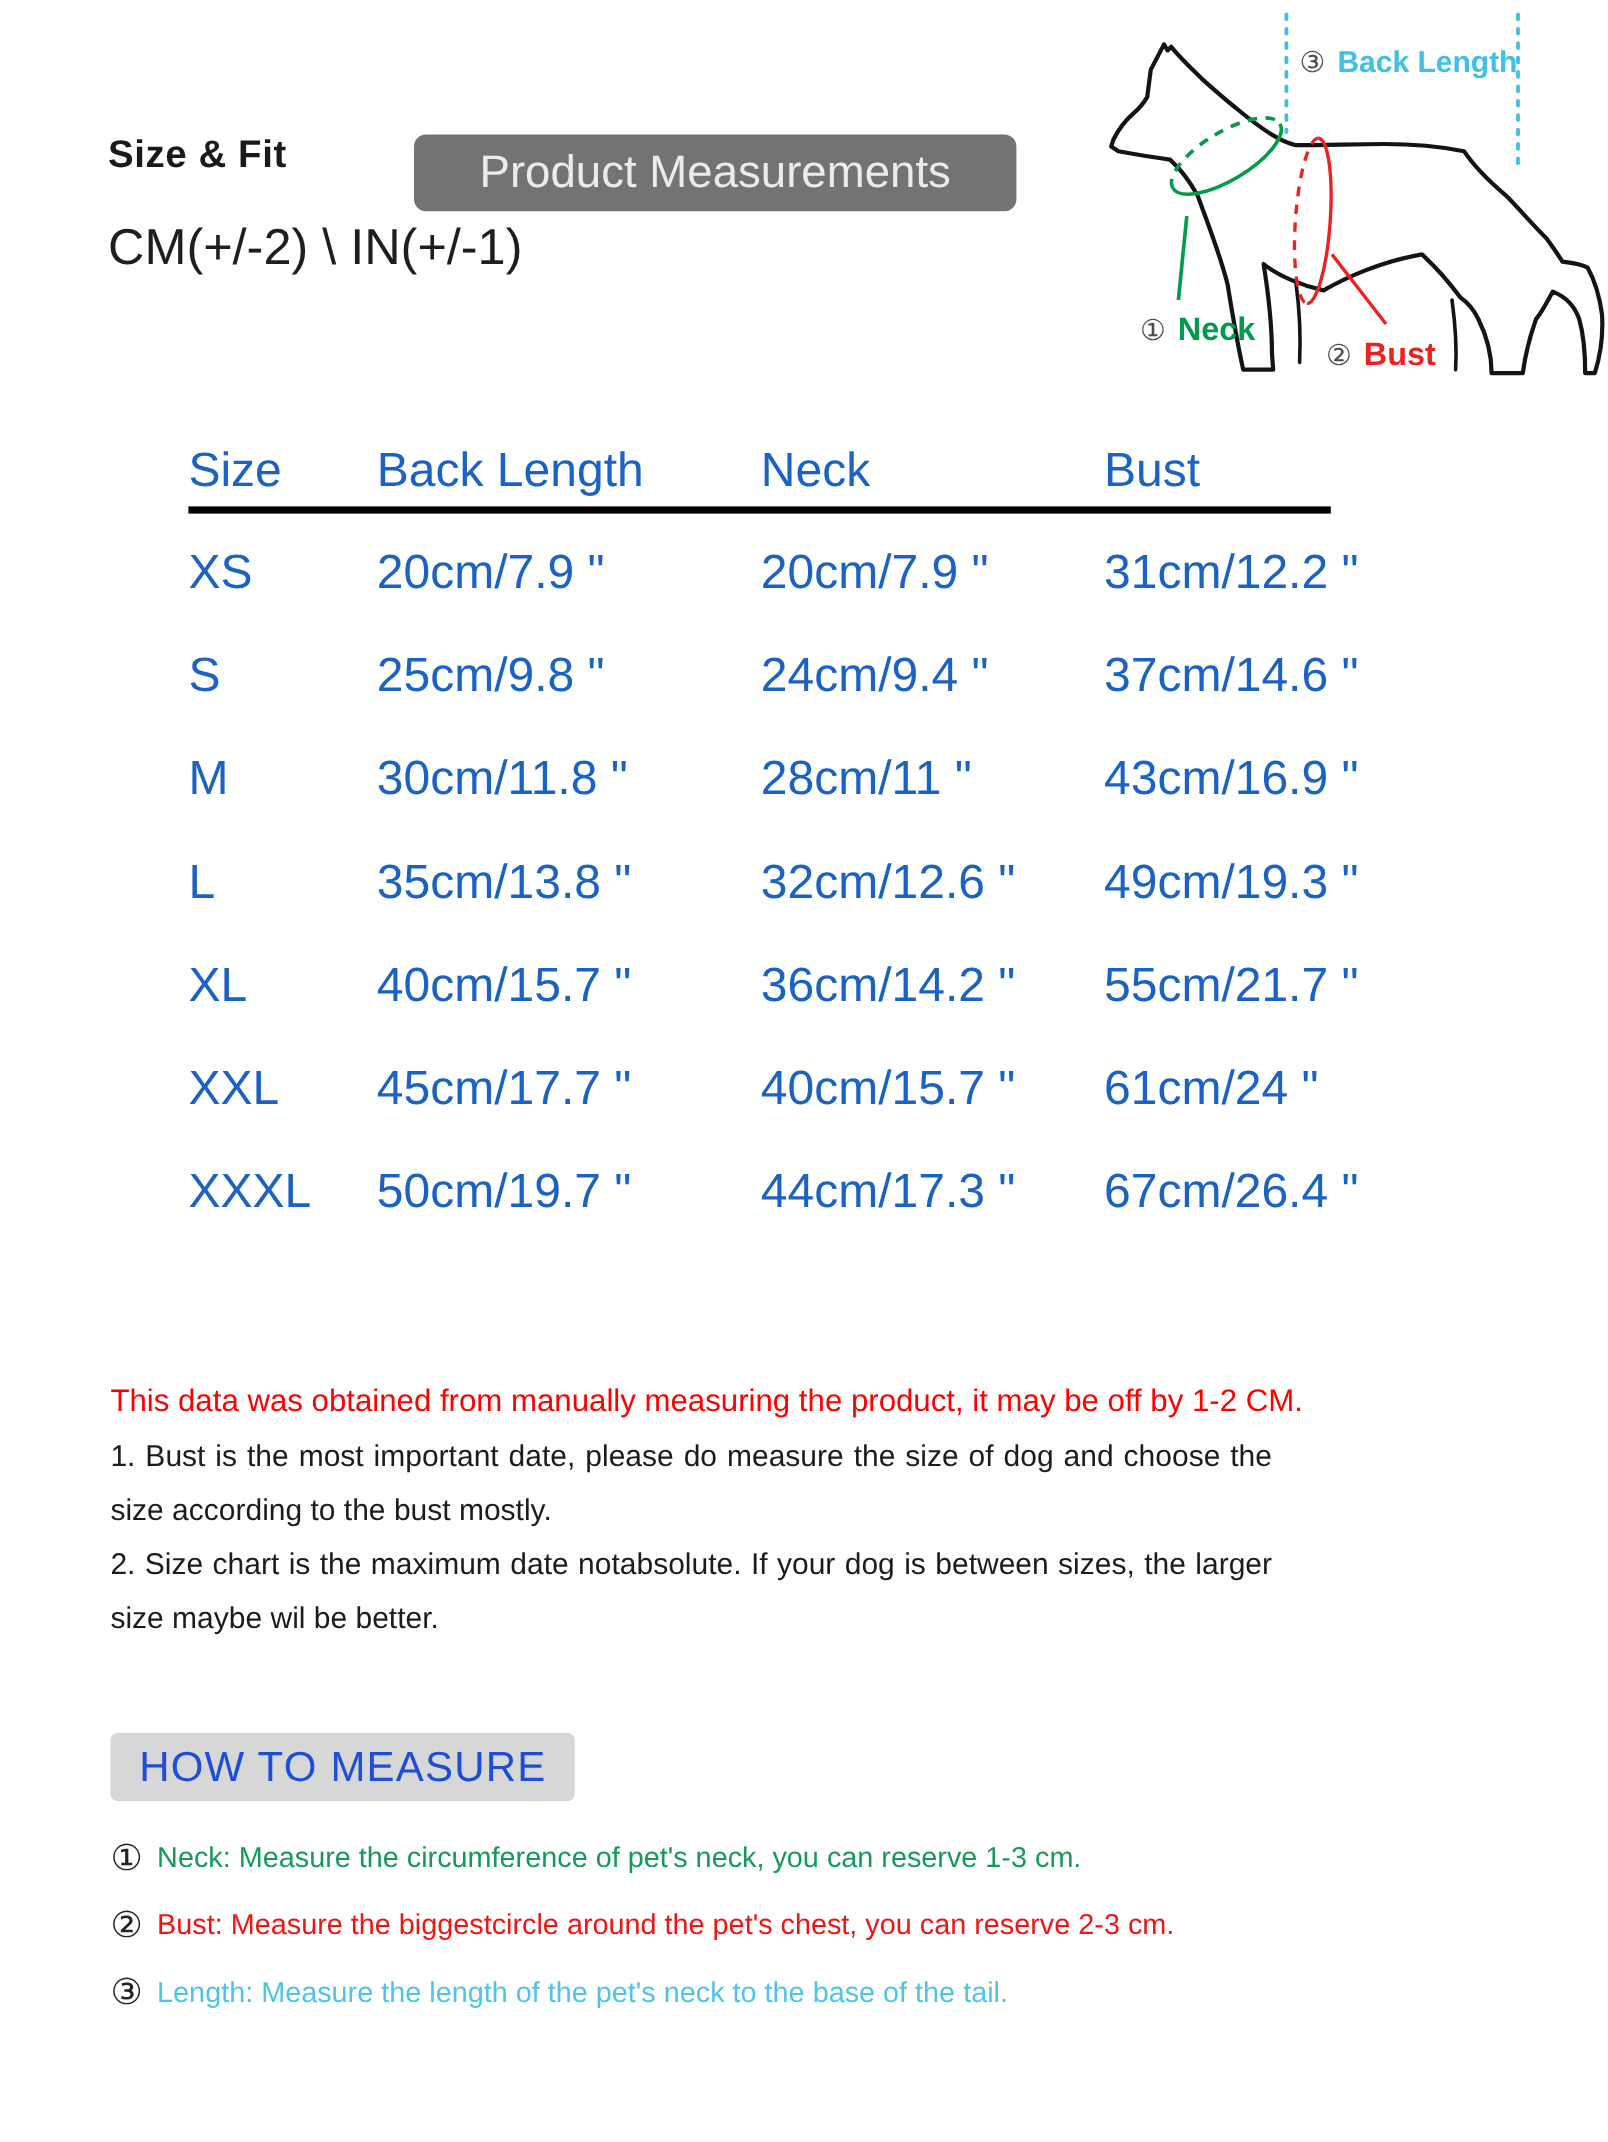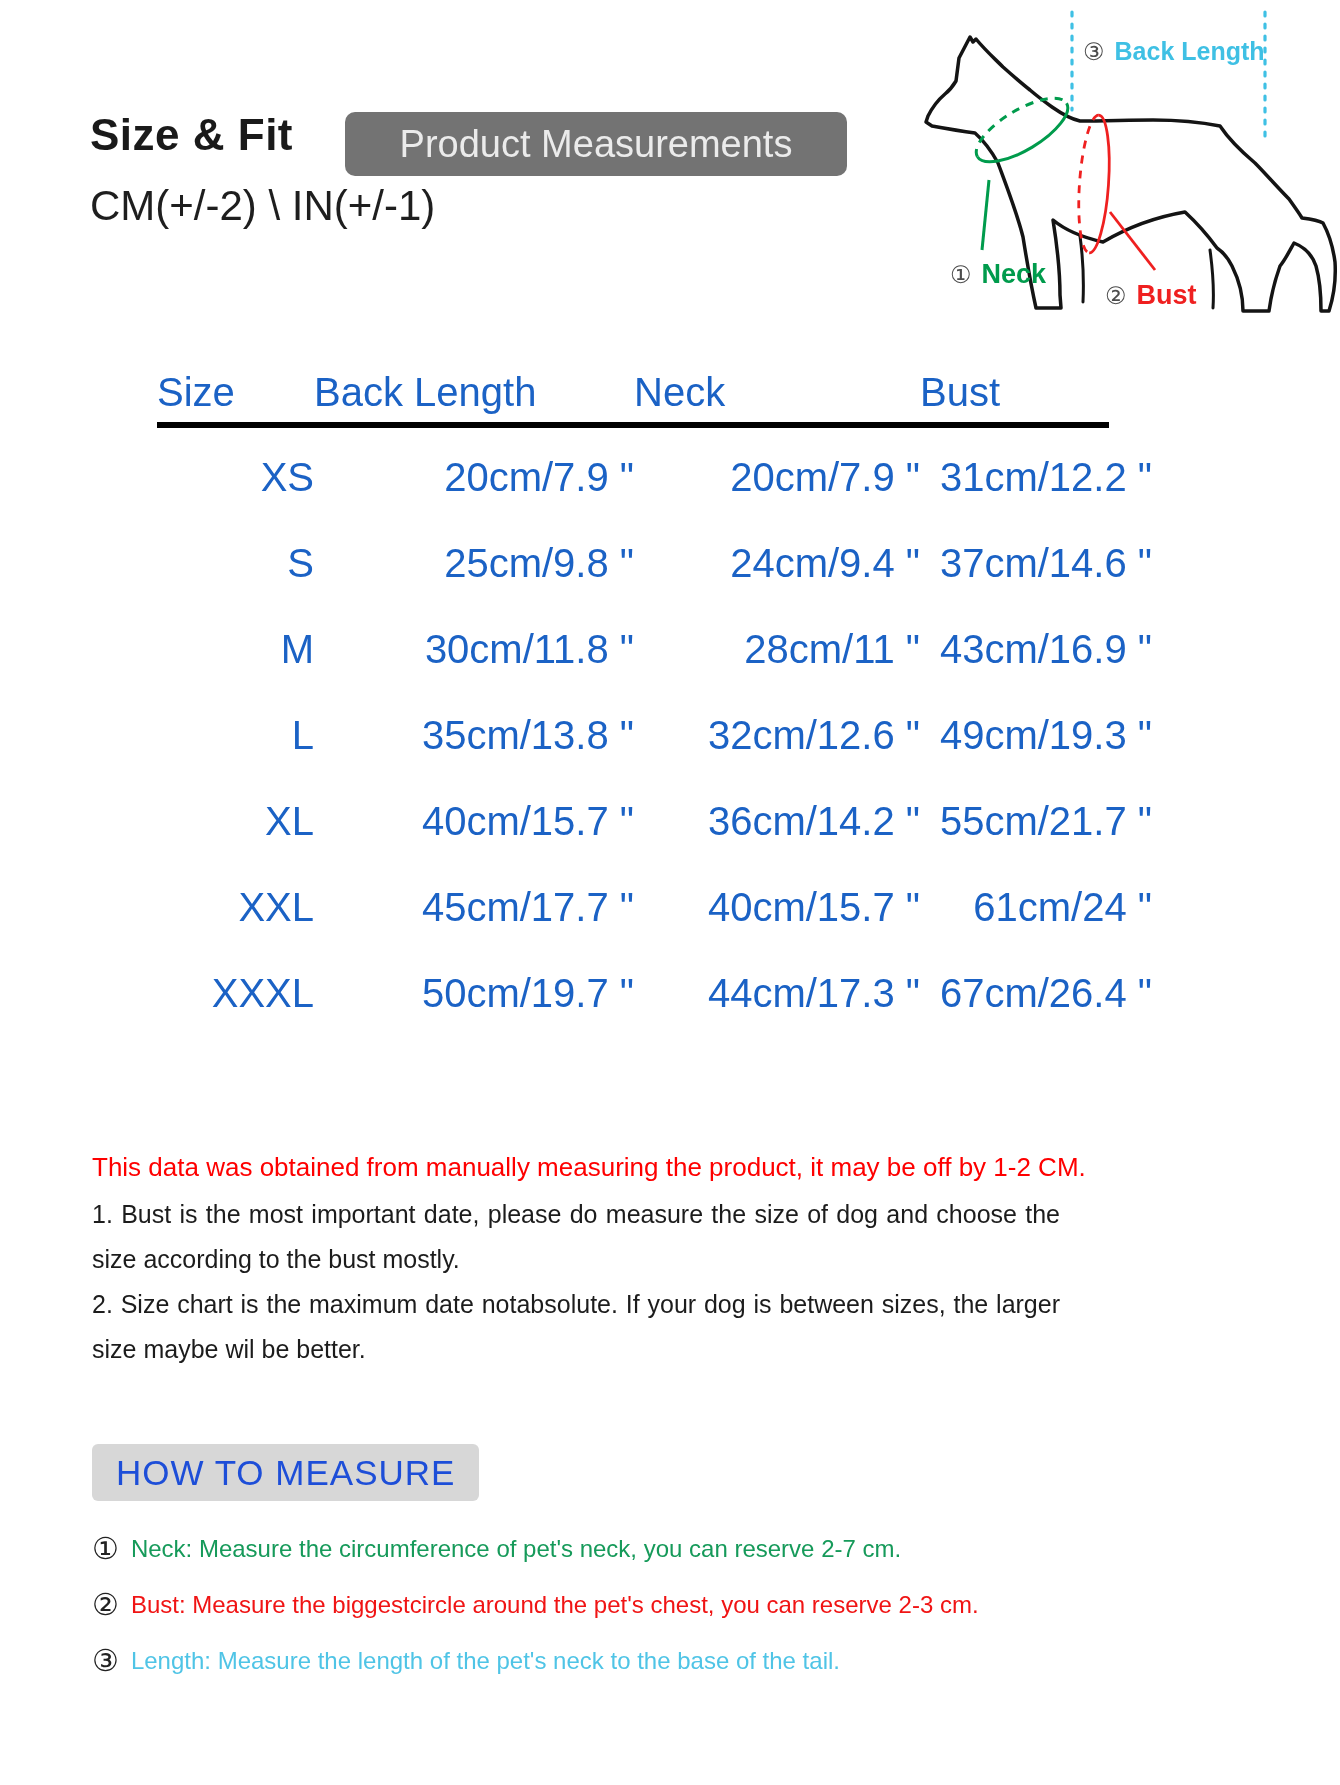--- a/index.html
+++ b/index.html
@@ -1,29 +1,29 @@
 <!DOCTYPE html>
 <html><head>
 <meta charset="utf-8">
 <style>
   html,body{margin:0;padding:0;background:#ffffff;}
   .canvas{position:relative;width:1340px;height:1785px;background:#ffffff;overflow:hidden;
           font-family:"Liberation Sans", sans-serif;}
   .abs{position:absolute;}
-  .title{left:90px;top:110px;font-size:44px;font-weight:700;color:#1a1a1a;letter-spacing:0.5px;}
+  .title{left:90px;top:110px;font-size:32px;font-weight:700;color:#1a1a1a;letter-spacing:0.5px;}
   .badge{left:345px;top:112px;width:502px;height:64px;background:#737373;border-radius:10px;
          color:#ebebeb;font-size:38px;display:flex;align-items:center;justify-content:center;}
   .units{left:90px;top:182px;font-size:42px;color:#1e1e1e;}
   .diagram{left:780px;top:0;width:560px;height:330px;}
 
   .table{left:157px;top:368px;width:995px;color:#1b62c5;font-size:40px;}
   .thead{display:grid;grid-template-columns:157px 320px 286px 232px;line-height:48px;}
   .rule{width:952px;height:6px;background:#000000;margin-top:6px;}
   .tbody{padding-top:6px;}
-  .trow{display:grid;grid-template-columns:157px 320px 286px 232px;height:86px;align-items:center;text-align:right;}
+  .trow{display:grid;grid-template-columns:157px 320px 286px 232px;height:86px;align-items:center;}
 
   .warning{left:92px;top:1152px;font-size:26px;color:#fe0000;}
   .notes{left:92px;top:1192px;width:968px;font-size:25px;line-height:45px;color:#1c1c1c;text-align:justify;}
   .notes p{margin:0;}
   .howto{left:92px;top:1444px;height:57px;background:#d7d7d7;border-radius:6px;
          display:inline-flex;align-items:center;padding:0 24px;font-size:35px;color:#1d4ed8;letter-spacing:1px;}
   .mitem{left:92px;font-size:24px;display:flex;align-items:center;gap:12px;}
   .mnum{font-size:30px;color:#222222;line-height:1;}
   .m-green{color:#169a5a;}
   .m-red{color:#f01414;}
@@ -138,21 +138,21 @@
 
   <div class="abs notes">
     <p>1. Bust is the most important date, please do measure the size of dog and choose the size according to the bust mostly.</p>
     <p>2. Size chart is the maximum date notabsolute. If your dog is between sizes, the larger size maybe wil be better.</p>
   </div>
 
   <div class="abs howto">HOW TO MEASURE</div>
 
   <div class="abs mitem item1">
     <span class="mnum">①</span>
-    <span class="m-green">Neck: Measure the circumference of pet's neck, you can reserve 2-7 cm.</span>
+    <span class="m-green">Neck: Measure the circumference of pet's neck, you can reserve 1-3 cm.</span>
   </div>
   <div class="abs mitem item2">
     <span class="mnum">②</span>
     <span class="m-red">Bust:  Measure the biggestcircle around the pet's chest, you can reserve 2-3 cm.</span>
   </div>
   <div class="abs mitem item3">
     <span class="mnum">③</span>
     <span class="m-cyan">Length: Measure the length of the pet's neck to the base of the tail.</span>
   </div>
 

